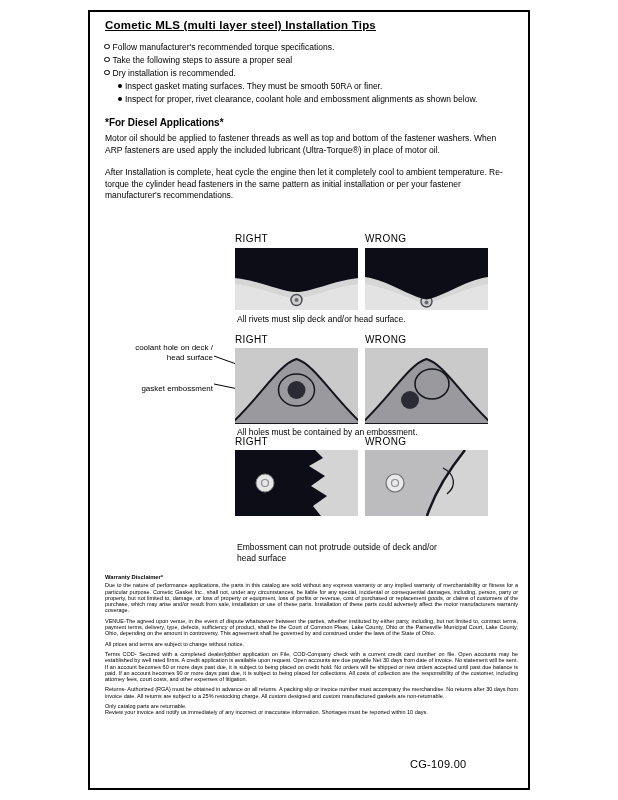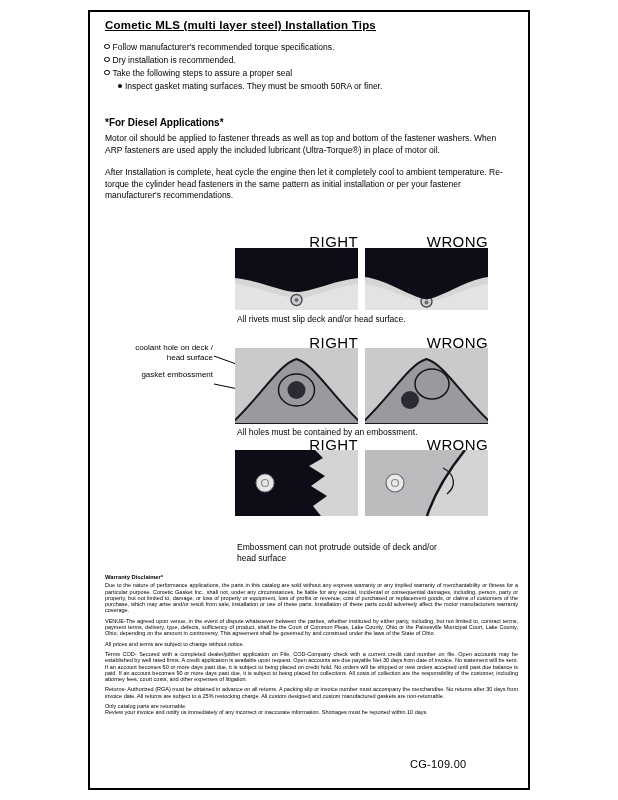--- a/index.html
+++ b/index.html
@@ -16,34 +16,34 @@
   .tip.l2{padding-left:14px;}
   .b-o{flex:0 0 auto;width:3.5px;height:3.5px;border:1px solid #000;border-radius:50%;
        margin-right:3px;position:relative;top:-1px;}
   .b-f{flex:0 0 auto;width:4px;height:4px;background:#000;border-radius:50%;
        margin-right:3px;position:relative;top:-1px;}
 
   .diesel-h{left:105px;top:117px;font-size:10px;font-weight:bold;}
   .para{left:105px;width:402px;font-size:8.5px;line-height:11.5px;}
   .p1{top:133px;} .p2{top:167px;} .p3{top:209px;}
 
-  .dg-label{width:123px;text-align:right;font-size:15px;letter-spacing:0.4px;}
+  .dg-label{width:123px;text-align:left;font-size:10px;letter-spacing:0.4px;}
   .dg-img{width:123px;overflow:hidden;background:#d4d4d4;}
   .dg-img svg{display:block;width:100%;height:100%;}
   .caption{font-size:8.5px;line-height:10.5px;}
 
   .r1lab-l{left:235px;top:233px;} .r1lab-r{left:365px;top:233px;}
   .r1img-l{left:235px;top:248px;height:62px;} .r1img-r{left:365px;top:248px;height:62px;}
   .r1cap{left:237px;top:314px;}
 
   .r2lab-l{left:235px;top:334px;} .r2lab-r{left:365px;top:334px;}
   .r2img-l{left:235px;top:348px;height:76px;} .r2img-r{left:365px;top:348px;height:76px;}
   .r2cap{left:237px;top:427px;}
   .ann1{left:118px;top:343px;width:95px;text-align:right;font-size:8px;line-height:9.5px;}
-  .ann2{left:116px;top:370px;width:97px;text-align:right;font-size:8px;line-height:9.5px;}
+  .ann2{left:116px;top:384px;width:97px;text-align:right;font-size:8px;line-height:9.5px;}
   .conn{left:214px;top:350px;width:92px;height:56px;}
 
   .r3lab-l{left:235px;top:436px;} .r3lab-r{left:365px;top:436px;}
   .r3img-l{left:235px;top:450px;height:66px;} .r3img-r{left:365px;top:450px;height:66px;}
   .r3cap{left:237px;top:518px;width:205px;margin-top:24px;}
 
   .legal{left:105px;top:574px;width:413px;font-size:5.5px;line-height:6.3px;}
   .legal-h{font-weight:bold;font-size:5.8px;margin:0 0 2px 0;}
   .legal p{margin:0 0 4px 0;text-align:justify;}
   .legal p.tight{margin-bottom:0;}
@@ -58,29 +58,33 @@
 
   <div class="abs title">Cometic MLS (multi layer steel) Installation Tips</div>
 
   <div class="abs tips">
     <div class="tip l1">
       <span class="b-o"></span>
       <span>Follow manufacturer's recommended torque specifications.</span>
     </div>
     <div class="tip l1">
       <span class="b-o"></span>
-      <span>Dry installation is recommended.</span>
+      <span>Take the following steps to assure a proper seal</span>
     </div>
     <div class="tip l1">
       <span class="b-o"></span>
-      <span>Take the following steps to assure a proper seal</span>
+      <span>Dry installation is recommended.</span>
     </div>
     <div class="tip l2">
       <span class="b-f"></span>
       <span>Inspect gasket mating surfaces.  They must be smooth 50RA or finer.</span>
+    </div>
+    <div class="tip l2">
+      <span class="b-f"></span>
+      <span>Inspect for proper, rivet clearance, coolant hole and embossment alignments as shown below.</span>
     </div>
   </div>
 
   <div class="abs diesel-h">*For Diesel Applications*</div>
   <div class="abs para p2">After Installation is complete, heat cycle the engine then let it completely cool to ambient temperature. Re-torque the cylinder head fasteners in the same pattern as initial installation or per your fastener manufacturer's recommendations.</div>
   <div class="abs para p1">Motor oil should be applied to fastener threads as well as top and bottom of the fastener washers. When ARP fasteners are used apply the included lubricant (Ultra-Torque®) in place of motor oil.</div>
 
   <div class="abs dg-label r1lab-l">RIGHT</div>
   <div class="abs dg-label r1lab-r">WRONG</div>
   <div class="abs dg-img r1img-l">

